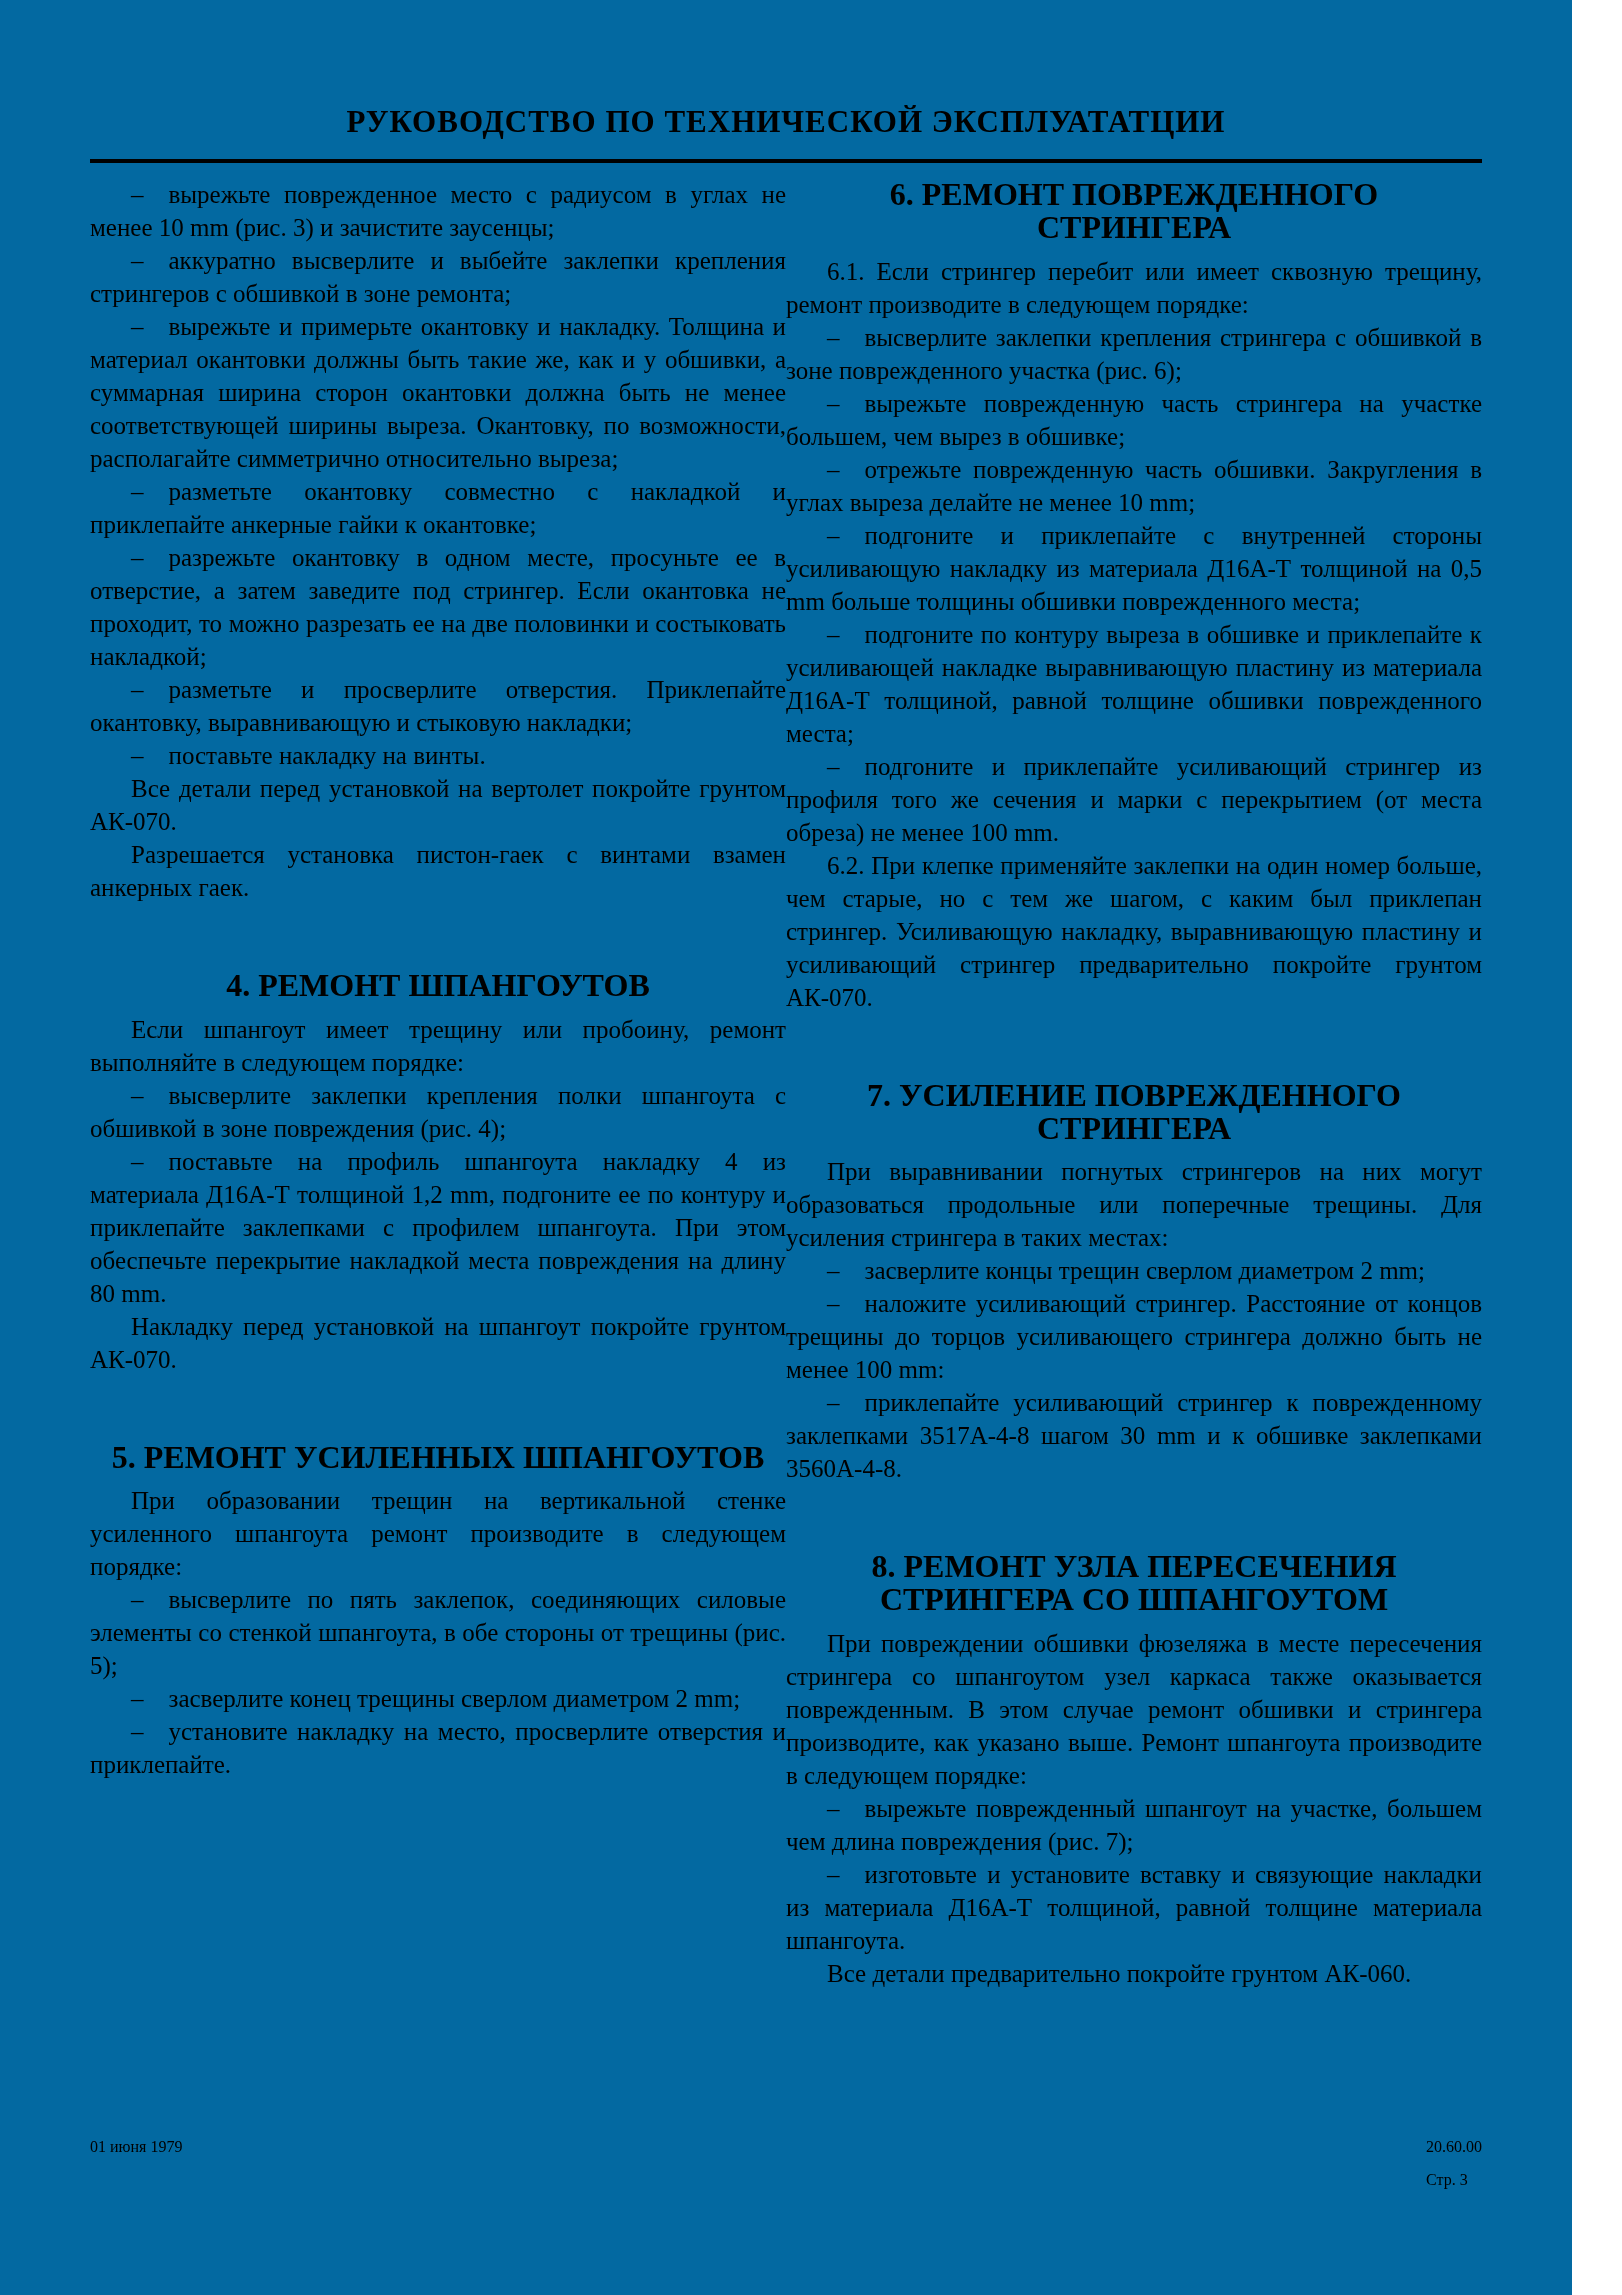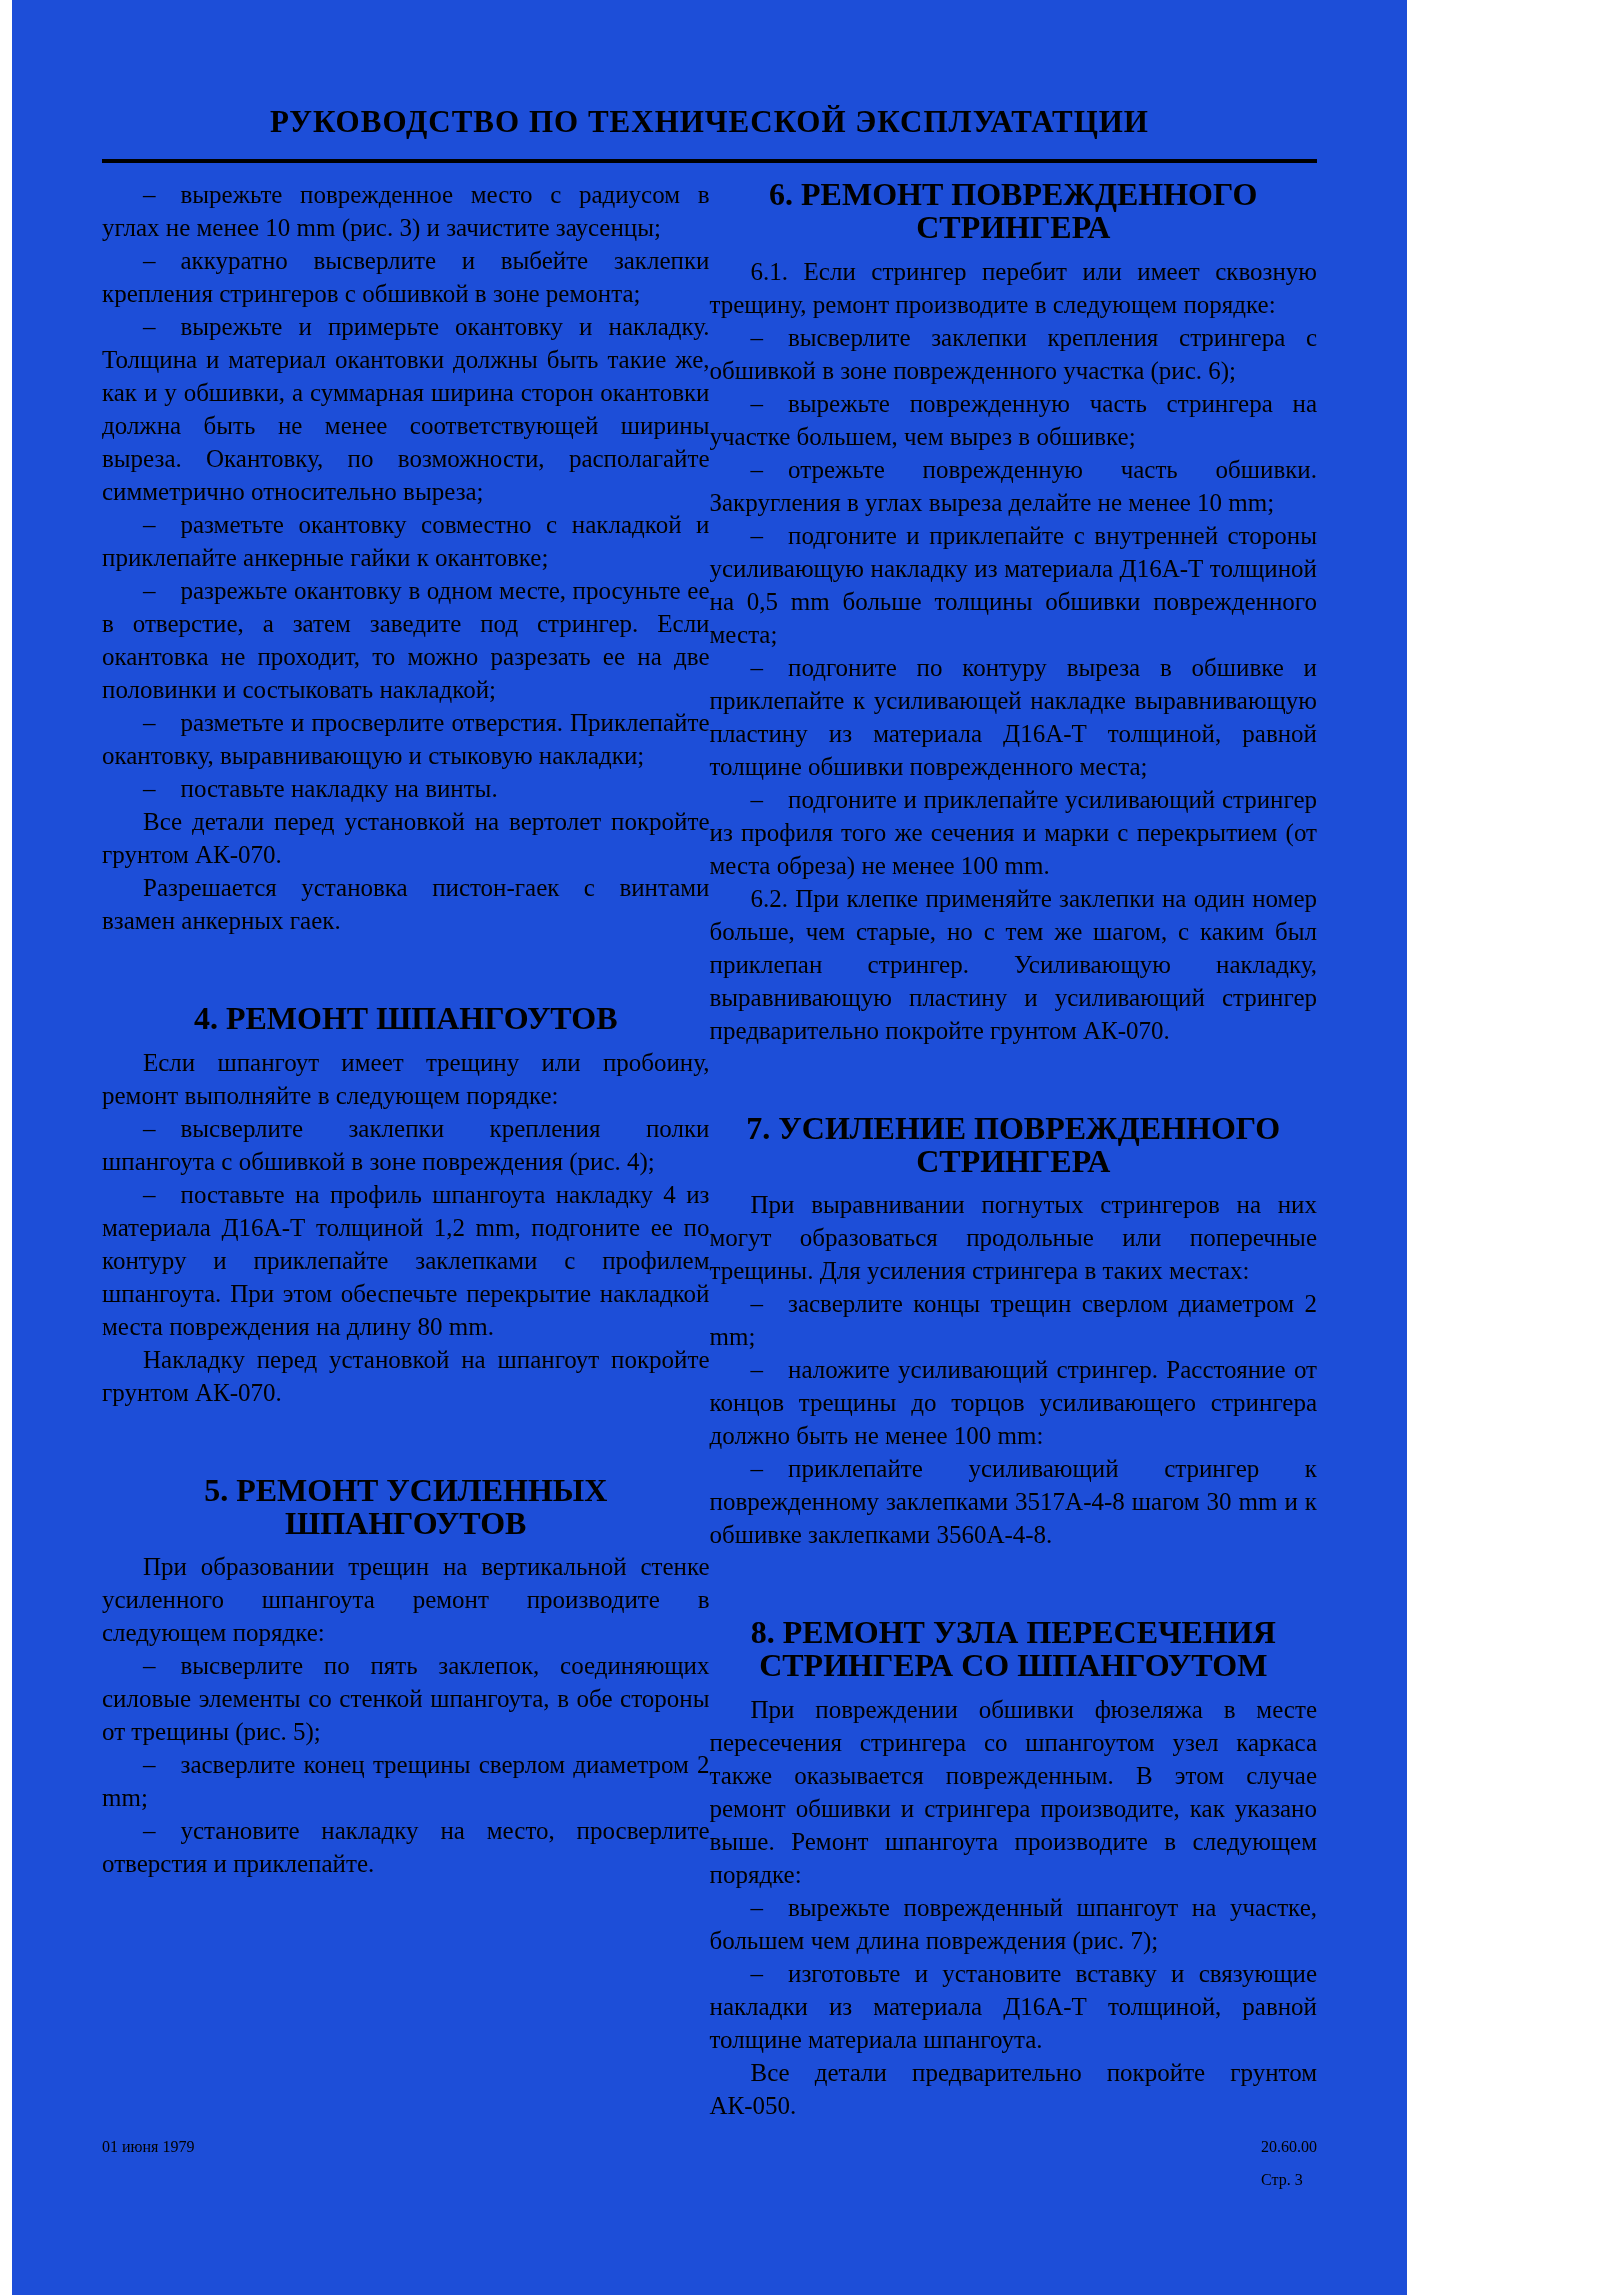--- a/index.html
+++ b/index.html
@@ -10,26 +10,26 @@
   body {
     width: 1622px;
     height: 2295px;
     position: relative;
     color: #000000;
     font-family: "Liberation Serif", "DejaVu Serif", serif;
   }
   .page {
     position: absolute;
     top: 0;
-    left: 12px;
-    width: 1395px;
+    left: 0;
+    width: 1572px;
     height: 2295px;
     box-sizing: border-box;
     padding: 105px 90px 0 90px;
-    background: #1d4ed8;
+    background: #0369a1;
   }
   .doc-title {
     font-size: 31px;
     line-height: 1.1;
     font-weight: 700;
     text-align: center;
     letter-spacing: 1px;
     margin: 0 0 19.6px 0;
   }
   .rule {
@@ -120,21 +120,21 @@
         <p class="para">6.2. При клепке применяйте заклепки на один номер больше, чем старые, но с тем же шагом, с каким был приклепан стрингер. Усиливающую накладку, выравнивающую пластину и усиливающий стрингер предварительно покройте грунтом АК-070.</p>
         <h2 class="heading">7. УСИЛЕНИЕ ПОВРЕЖДЕННОГО СТРИНГЕРА</h2>
         <p class="para">При выравнивании погнутых стрингеров на них могут образоваться продольные или поперечные трещины. Для усиления стрингера в таких местах:</p>
         <p class="item">– засверлите концы трещин сверлом диаметром 2 mm;</p>
         <p class="item">– наложите усиливающий стрингер. Расстояние от концов трещины до торцов усиливающего стрингера должно быть не менее 100 mm:</p>
         <p class="item">– приклепайте усиливающий стрингер к поврежденному заклепками 3517А-4-8 шагом 30 mm и к обшивке заклепками 3560А-4-8.</p>
         <h2 class="heading">8. РЕМОНТ УЗЛА ПЕРЕСЕЧЕНИЯ СТРИНГЕРА СО ШПАНГОУТОМ</h2>
         <p class="para">При повреждении обшивки фюзеляжа в месте пересечения стрингера со шпангоутом узел каркаса также оказывается поврежденным. В этом случае ремонт обшивки и стрингера производите, как указано выше. Ремонт шпангоута производите в следующем порядке:</p>
         <p class="item">– вырежьте поврежденный шпангоут на участке, большем чем длина повреждения (рис. 7);</p>
         <p class="item">– изготовьте и установите вставку и связующие накладки из материала Д16А-Т толщиной, равной толщине материала шпангоута.</p>
-        <p class="para">Все детали предварительно покройте грунтом АК-050.</p>
+        <p class="para">Все детали предварительно покройте грунтом АК-060.</p>
       </section>
   </main>
 
   <footer class="page-footer">
     <div class="footer-left">01 июня 1979</div>
     <div class="footer-right">
       <div>20.60.00</div>
       <div>Стр. 3</div>
     </div>
   </footer>

